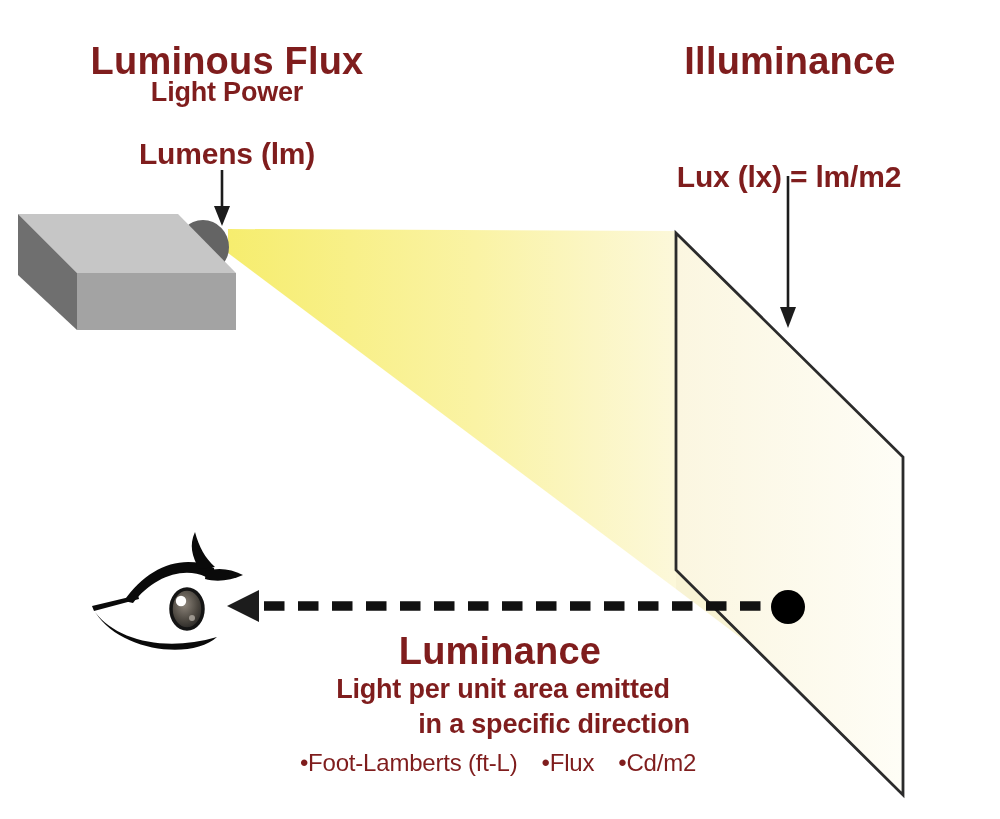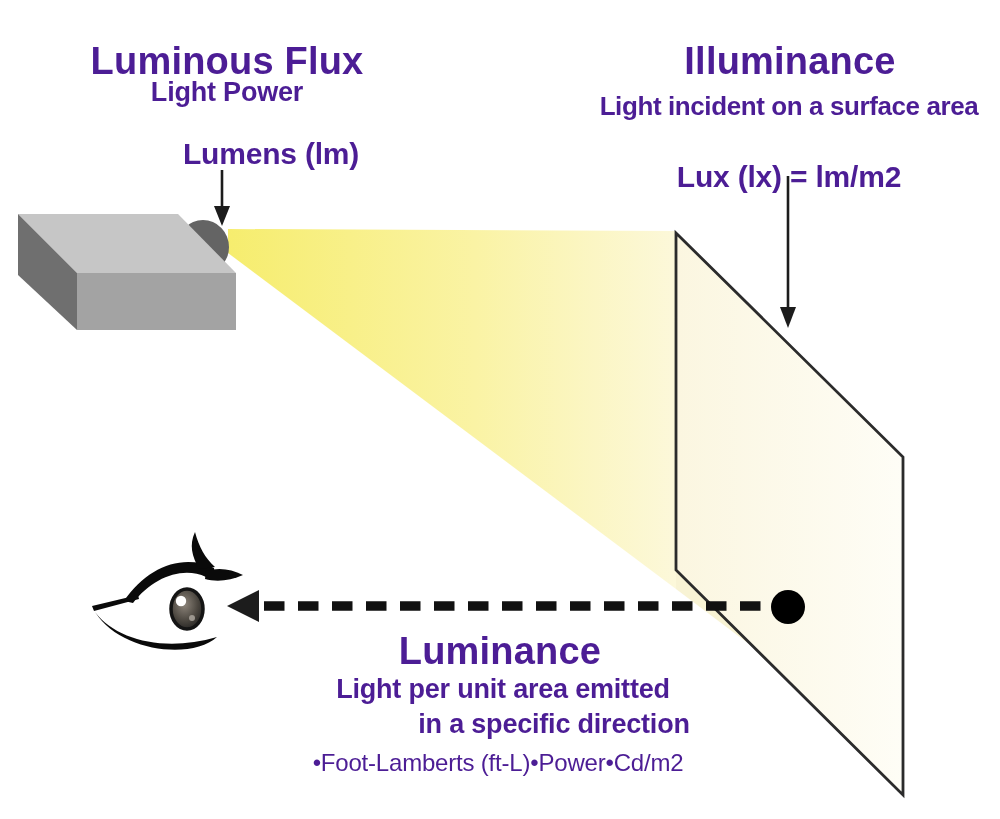--- a/index.html
+++ b/index.html
@@ -1,26 +1,26 @@
 <!DOCTYPE html>
 <html><head>
 <meta charset="utf-8">
 <style>
   html,body{margin:0;padding:0;background:#ffffff;}
   .stage{
     position:relative;width:1000px;height:819px;background:#ffffff;overflow:hidden;
-    font-family:"Liberation Sans",sans-serif;color:#4c1d95;
+    font-family:"Liberation Sans",sans-serif;color:#7f1d1d;
   }
   .stage svg{position:absolute;left:0;top:0;}
   .label{position:absolute;transform:translateX(-50%);white-space:nowrap;text-align:center;line-height:1.05;}
   .title{font-size:38px;font-weight:700;letter-spacing:0.2px;}
   .sub{font-size:27px;font-weight:600;letter-spacing:-0.2px;}
   .sub-tight{font-size:26px;font-weight:600;letter-spacing:-0.4px;}
   .unit{font-size:30px;font-weight:700;letter-spacing:-0.2px;}
-  .units-row{display:flex;justify-content:center;font-size:24px;font-weight:400;letter-spacing:-0.2px;}
+  .units-row{display:flex;gap:24px;justify-content:center;font-size:24px;font-weight:400;letter-spacing:-0.2px;}
   .ink-line{stroke:#1c1c1c;stroke-width:2.6;fill:none;}
   .screen-outline{stroke:#2b2b2b;stroke-width:2.8;stroke-linejoin:miter;}
   .dashed{stroke:#111111;stroke-width:9.5;stroke-dasharray:20.5 13.5;fill:none;}
 </style>
 </head>
 <body>
 
 <div class="stage">
 
   <svg width="1000" height="819" viewBox="0 0 1000 819">
@@ -78,28 +78,27 @@
       <circle cx="192" cy="618" r="3" fill="#aaa49c" opacity="0.85"></circle>
       <path d="M 124,601 C 147,567 183,553 214,568 C 215,573 212,577 206,577 C 183,566 153,577 133,603 Z"></path>
       <path d="M 199,569 C 192,556 189,545 195,532 C 199,547 205,558 215,567 Z"></path>
       <path d="M 206,571 C 219,567 231,569 243,575 C 230,581 216,582 205,579 Z"></path>
       <path d="M 92,606 L 138,595 L 139,599 L 94,611 Z"></path>
     </g>
   </svg>
 
   <div class="label title" style="left:227px;top:42px;">Luminous Flux</div>
   <div class="label sub" style="left:227px;top:78px;">Light Power</div>
-  <div class="label unit" style="left:227px;top:138px;margin-left:44px;">Lumens (lm)</div>
+  <div class="label unit" style="left:227px;top:138px;">Lumens (lm)</div>
 
   <div class="label title" style="left:790px;top:42px;">Illuminance</div>
-  <div class="label sub-tight" style="left:789px;top:93px;">Light incident on a surface area</div>
   <div class="label unit" style="left:789px;top:138px;margin-top:23px;">Lux (lx) = lm/m2</div>
 
   <div class="label title" style="left:500px;top:632px;">Luminance</div>
   <div class="label sub" style="left:503px;top:675px;">Light per unit area emitted</div>
   <div class="label sub" style="left:508px;top:710px;margin-left:46px;">in a specific direction</div>
   <div class="label units-row" style="left:498px;top:750px;">
     <span>•Foot-Lamberts (ft-L)</span>
-    <span>•Power</span>
+    <span>•Flux</span>
     <span>•Cd/m2</span>
   </div>
 
 </div>
 
 </body></html>

